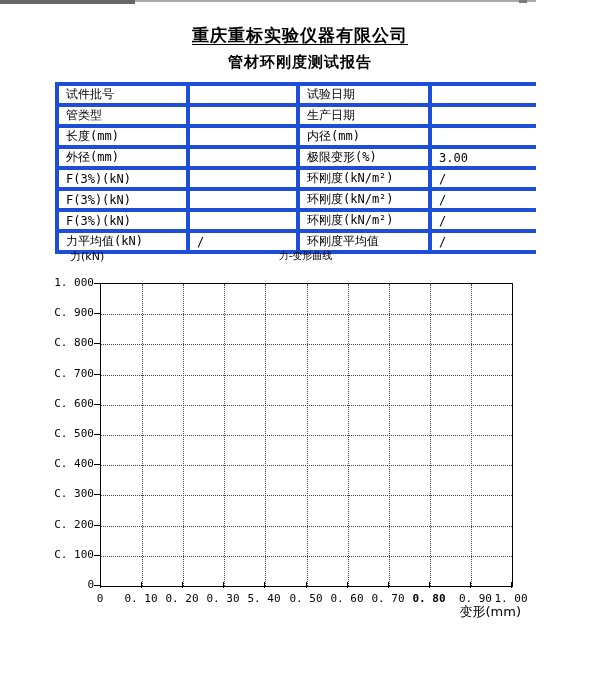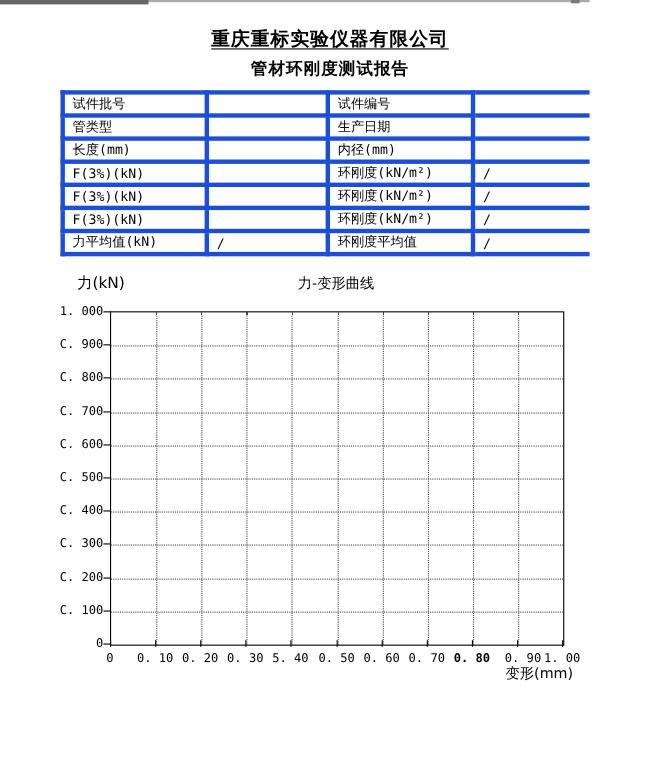--- a/index.html
+++ b/index.html
@@ -21,22 +21,22 @@
                 font-size:15px;font-weight:bold;letter-spacing:1px;}
 
   
   table.report{position:absolute;left:55px;top:82px;width:502px;border-collapse:collapse;
                table-layout:fixed;border:2px solid #000;
                font-family:"DejaVu Sans Mono","DejaVu Sans",monospace;font-size:12px;}
   table.report td{border:4px solid #1d4ed8;height:17px;padding:0 2px 0 7px;
                   overflow:hidden;white-space:nowrap;}
 
   
-  .y-caption{position:absolute;left:70px;top:249px;font-size:14px;}
-  .chart-title{position:absolute;left:100px;top:249px;width:411px;text-align:center;font-size:13px;}
+  .y-caption{position:absolute;left:70px;top:249px;font-size:11px;}
+  .chart-title{position:absolute;left:100px;top:249px;width:411px;text-align:center;font-size:10px;}
   .plot{position:absolute;left:100px;top:283px;width:411px;height:302px;border:1px solid #000;background:#fff;}
   .vgrid{position:absolute;top:0;bottom:0;width:0;border-left:1px dotted #444;}
   .hgrid{position:absolute;left:0;right:0;height:0;border-top:1px dotted #444;}
   .ytick{position:absolute;width:7px;height:1px;background:#000;}
   .xtick{position:absolute;width:1px;height:6px;background:#000;}
   .ylab{position:absolute;width:60px;text-align:right;font-size:11px;
         font-family:"DejaVu Sans Mono",monospace;}
   .xlab{position:absolute;width:44px;text-align:center;font-size:11px;
         font-family:"DejaVu Sans Mono",monospace;}
   .x-caption{position:absolute;left:391px;top:603px;width:130px;text-align:right;font-size:13px;}
@@ -61,34 +61,40 @@
     <colgroup>
       <col style="width:131px">
         <col style="width:110px">
       <col style="width:132px">
         <col style="width:129px">
     </colgroup>
     <tbody>
         <tr>
           <td>试件批号</td>
           <td></td>
-          <td>试件编号</td>
+          <td>试验日期</td>
           <td></td>
         </tr>
         <tr>
           <td>管类型</td>
           <td></td>
           <td>生产日期</td>
           <td></td>
         </tr>
         <tr>
           <td>长度(mm)</td>
           <td></td>
           <td>内径(mm)</td>
           <td></td>
+        </tr>
+        <tr>
+          <td>外径(mm)</td>
+          <td></td>
+          <td>极限变形(%)</td>
+          <td>3.00</td>
         </tr>
         <tr>
           <td>F(3%)(kN)</td>
           <td></td>
           <td>环刚度(kN/m²)</td>
           <td>/</td>
         </tr>
         <tr>
           <td>F(3%)(kN)</td>
           <td></td>

